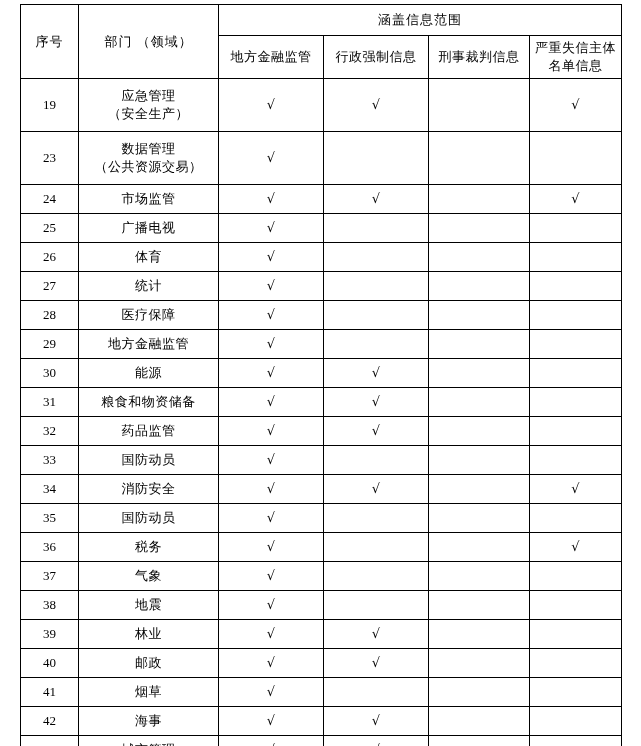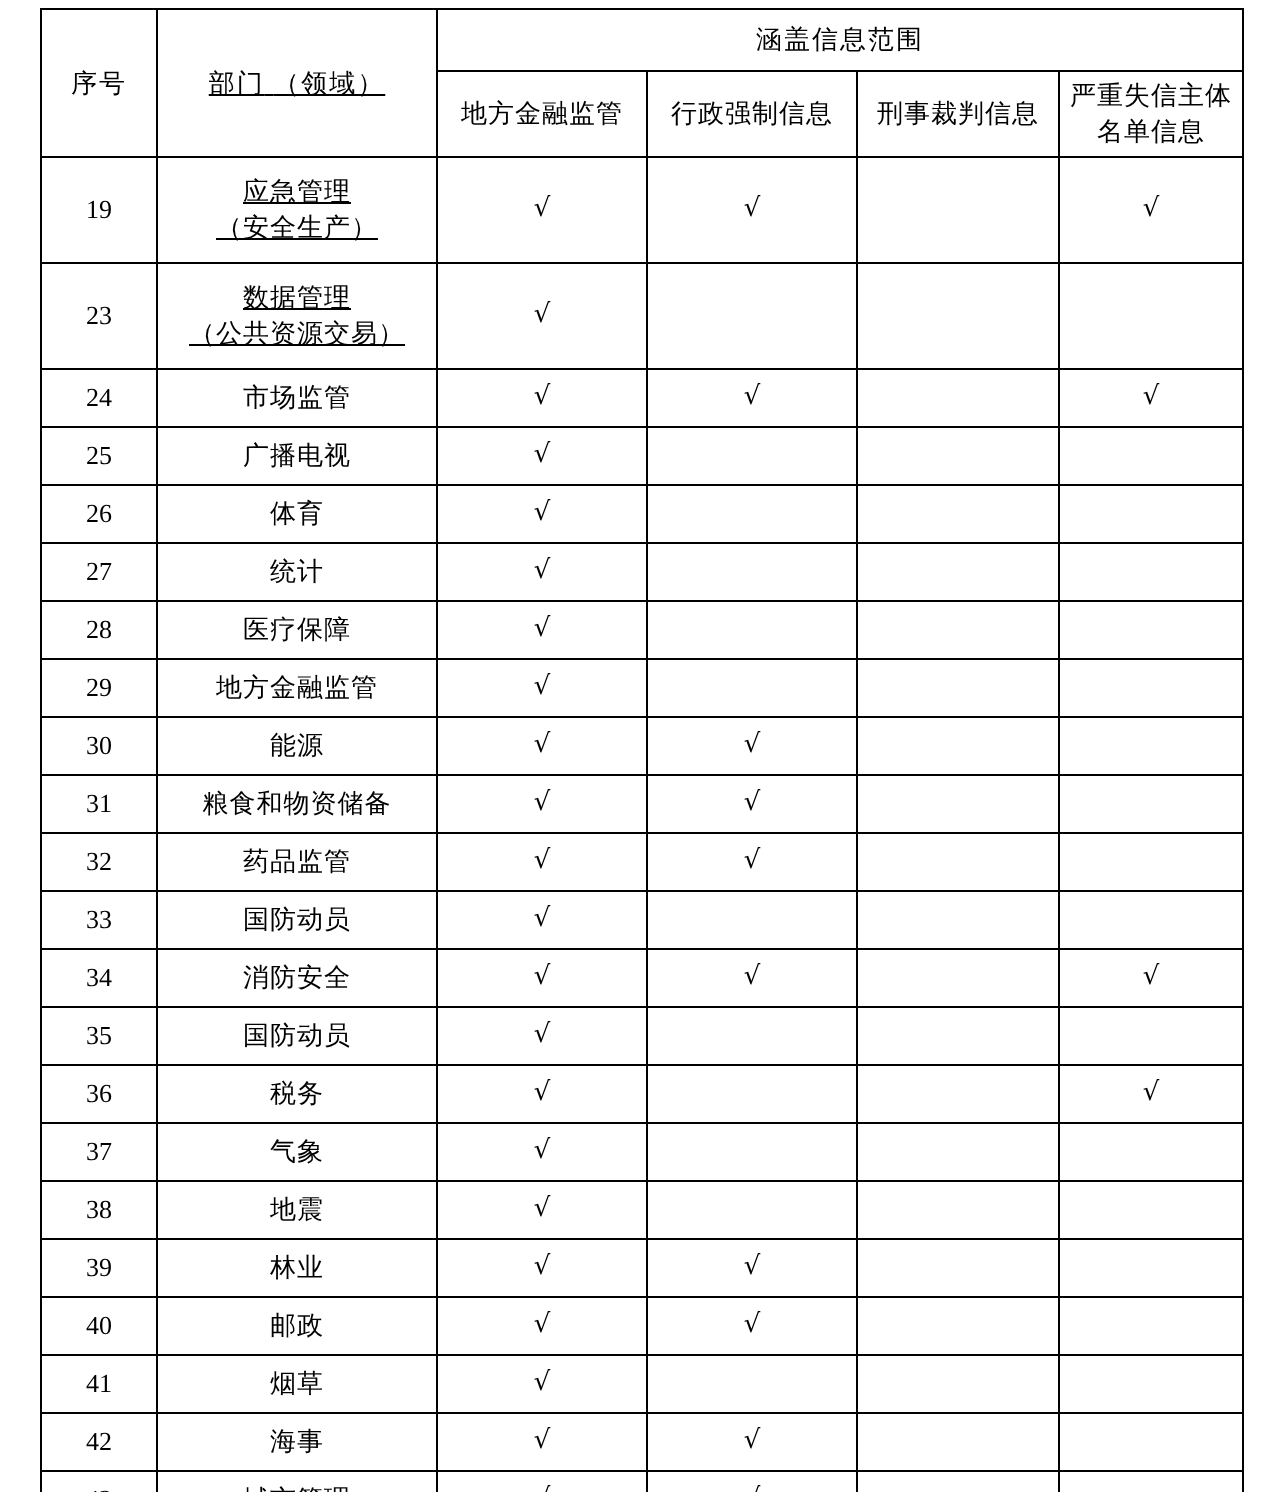--- a/index.html
+++ b/index.html
@@ -56,21 +56,20 @@
     height: 42px;
     font-size: 13.5px;
     letter-spacing: 0.5px;
   }
   .hdr-sub.two-line {
     line-height: 1.35;
   }
   .dept-two-line {
     line-height: 1.5;
     padding: 5px 2px;
-    text-decoration: underline;
   }
   .dept-cell {
     font-size: 13px;
     letter-spacing: 0.5px;
   }
   .seq-cell {
     font-size: 13px;
   }
   tr.row-tall td { height: 52px; }
   tr.row-std td { height: 28px; }

